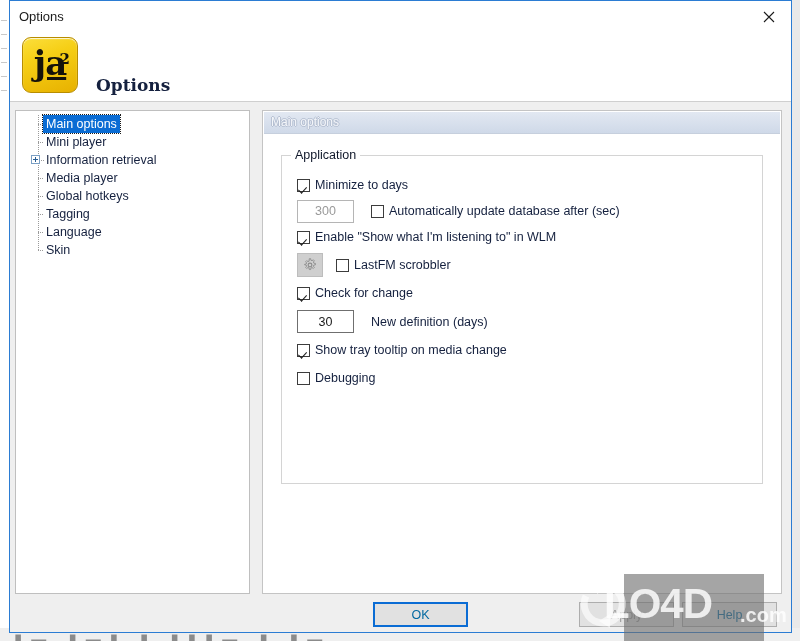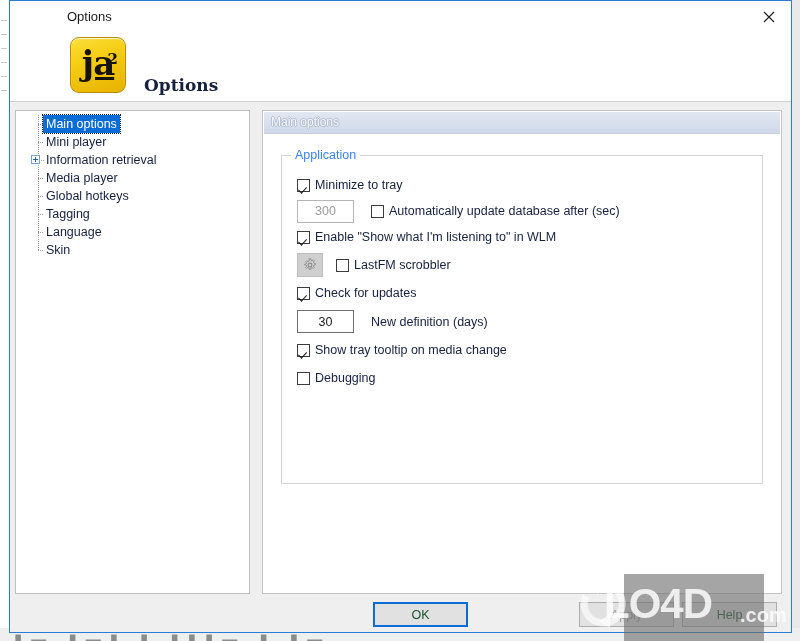--- a/index.html
+++ b/index.html
@@ -24,21 +24,20 @@
     font-size:15px;font-weight:bold;color:#3a3a3a;opacity:.55;letter-spacing:9px;
   }
   .bg-bottom-blue{position:absolute;right:8px;bottom:10px;width:96px;height:4px;background:#2b7cd3;}
 
   
   .dialog{
     position:absolute;left:9px;top:0;width:783px;height:633px;
     background:#ffffff;
     border:1px solid #2b7cd3;
     box-sizing:border-box;
-    padding-left:48px;
   }
 
   
   .titlebar{
     position:relative;height:33px;background:#ffffff;
     box-sizing:border-box;
   }
   .titlebar .caption{
     position:absolute;left:9px;top:8px;font-size:13px;color:#1b1b1b;
   }
@@ -140,21 +139,21 @@
     text-shadow:0 1px 0 #b6c0d2, 1px 0 0 #b6c0d2, -1px 0 0 #b6c0d2, 0 -1px 0 #b6c0d2;
   }
 
   
   .groupbox{
     position:absolute;left:18px;top:44px;right:18px;height:329px;
     border:1px solid #d4d4d4;box-sizing:border-box;
   }
   .groupbox > .gb-title{
     position:absolute;left:9px;top:-8px;background:#ffffff;padding:0 4px;
-    font-size:12.5px;color:#3b82f6;
+    font-size:12.5px;color:#0f172a;
   }
 
   
   .rows{position:absolute;left:15px;top:16px;right:8px;}
   .row{position:relative;height:26px;display:flex;align-items:center;}
 
   .cb{
     width:13px;height:13px;border:1px solid #3c3c3c;background:#ffffff;
     box-sizing:border-box;position:relative;flex:none;cursor:default;
   }
@@ -185,21 +184,21 @@
   .gap-s{width:13px;flex:none;}
   .gap-m{width:17px;flex:none;}
 
   
   .btnrow{
     position:absolute;left:0;right:9px;top:500px;height:26px;
   }
   .btn{
     position:absolute;top:0;width:95px;height:25px;box-sizing:border-box;
     background:#e1e1e1;border:1px solid #adadad;
-    font-size:12.5px;color:#14532d;
+    font-size:12.5px;color:#0369a1;
     display:flex;align-items:center;justify-content:center;cursor:default;
   }
   .btn.default{background:#e1e1e1;border:2px solid #0a6cd4;}
   .btn.disabled{color:#9d9d9d;}
   #btn-ok{right:314px;}
   #btn-cancel{right:211px;}
   #btn-apply{right:108px;}
   #btn-help{right:5px;}
 
   
@@ -315,21 +314,21 @@
         <span class="ph-text">Main options</span>
       </div>
 
       <div class="groupbox">
         <div class="gb-title">Application</div>
 
         <div class="rows">
 
           <div class="row">
             <span class="cb checked"></span>
-            <span class="cb-label">Minimize to tray</span>
+            <span class="cb-label">Minimize to days</span>
           </div>
 
           <div class="row">
             <span class="numfield">300</span>
             <span class="gap-m"></span>
             <span class="cb"></span>
             <span class="cb-label">Automatically update database after (sec)</span>
           </div>
 
           <div class="row">
@@ -345,21 +344,21 @@
               </svg>
             </span>
             <span class="gap-s"></span>
             <span class="cb"></span>
             <span class="cb-label">LastFM scrobbler</span>
           </div>
 
 
           <div class="row">
             <span class="cb checked"></span>
-            <span class="cb-label">Check for updates</span>
+            <span class="cb-label">Check for change</span>
           </div>
 
 
           <div class="row" style="height:31px">
             <span class="numfield enabled">30</span>
             <span class="gap-m"></span>
             <span class="cb-label" style="margin-left:0">New definition (days)</span>
           </div>
 
           <div class="row">

